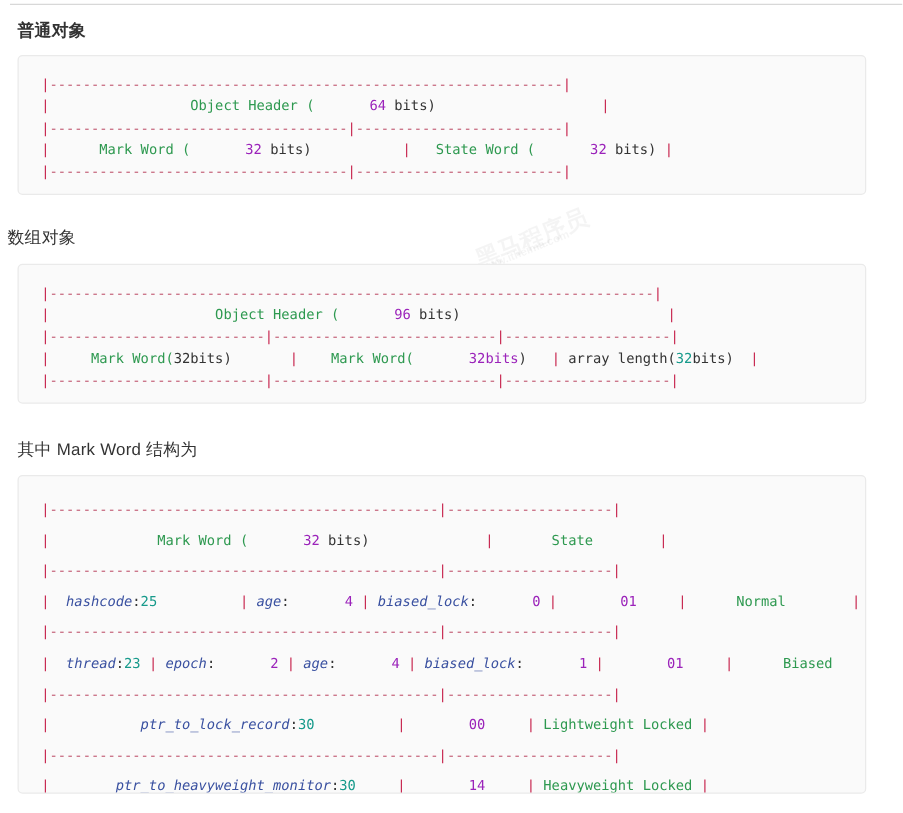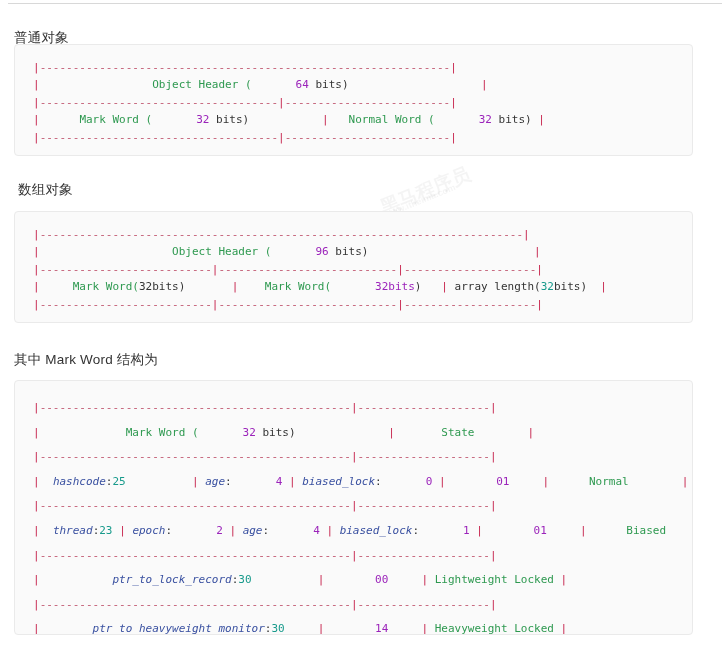--- a/index.html
+++ b/index.html
@@ -31,22 +31,22 @@
   }
   .section-title {
     font-size: 13.5px;
     line-height: 18px;
     color: #333333;
     margin: 0;
     padding: 0;
     font-weight: normal;
     letter-spacing: 0.2px;
   }
-  .t1 { position: absolute; left: 14px; top: 29px; }
-  .t2 { position: absolute; left: 18px; top: 181px; }
+  .t1 { position: absolute; left: 14px; top: 16px; font-weight: bold; }
+  .t2 { position: absolute; left: 6px; top: 181px; }
   .t3 { position: absolute; left: 14px; top: 351px; text-align: center; }
 
   .codeblock {
     position: absolute;
     left: 14px;
     box-sizing: border-box;
     background: #fafafa;
     border: 1px solid #eaeaea;
     border-radius: 4px;
     overflow: hidden;
@@ -108,21 +108,21 @@
   <div class="wm wm-d">www.itheima.com</div>
   <div class="wm wm-e">黑马程序员</div>
   <div class="wm wm-f">www.itheima.com</div>
 
   <h3 class="section-title t1">普通对象</h3>
 
   <div class="codeblock cb1">
 <pre class="code"><span class="pipe">|</span><span class="dash">--------------------------------------------------------------</span><span class="pipe">|</span>
 <span class="pipe">|</span>                 <span class="grn">Object Header (</span><span class="pur">64</span><span class="dk"> bits)</span>                    <span class="pipe">|</span>
 <span class="pipe">|</span><span class="dash">------------------------------------</span><span class="pipe">|</span><span class="dash">-------------------------</span><span class="pipe">|</span>
-<span class="pipe">|</span>      <span class="grn">Mark Word (</span><span class="pur">32</span><span class="dk"> bits)</span>           <span class="pipe">|</span>   <span class="grn">Normal Word (</span><span class="pur">32</span><span class="dk"> bits)</span> <span class="pipe">|</span>
+<span class="pipe">|</span>      <span class="grn">Mark Word (</span><span class="pur">32</span><span class="dk"> bits)</span>           <span class="pipe">|</span>   <span class="grn">State Word (</span><span class="pur">32</span><span class="dk"> bits)</span> <span class="pipe">|</span>
 <span class="pipe">|</span><span class="dash">------------------------------------</span><span class="pipe">|</span><span class="dash">-------------------------</span><span class="pipe">|</span></pre>
   </div>
 
   <h3 class="section-title t2">数组对象</h3>
 
   <div class="codeblock cb2">
 <pre class="code"><span class="pipe">|</span><span class="dash">-------------------------------------------------------------------------</span><span class="pipe">|</span>
 <span class="pipe">|</span>                    <span class="grn">Object Header (</span><span class="pur">96</span><span class="dk"> bits)</span>                         <span class="pipe">|</span>
 <span class="pipe">|</span><span class="dash">--------------------------</span><span class="pipe">|</span><span class="dash">---------------------------</span><span class="pipe">|</span><span class="dash">--------------------</span><span class="pipe">|</span>
 <span class="pipe">|</span>     <span class="grn">Mark Word(</span><span class="dk">32bits)</span>       <span class="pipe">|</span>    <span class="grn">Mark Word(</span><span class="pur">32bits</span><span class="dk">)</span>   <span class="pipe">|</span> <span class="dk">array length(</span><span class="tel">32</span><span class="dk">bits)</span>  <span class="pipe">|</span>

